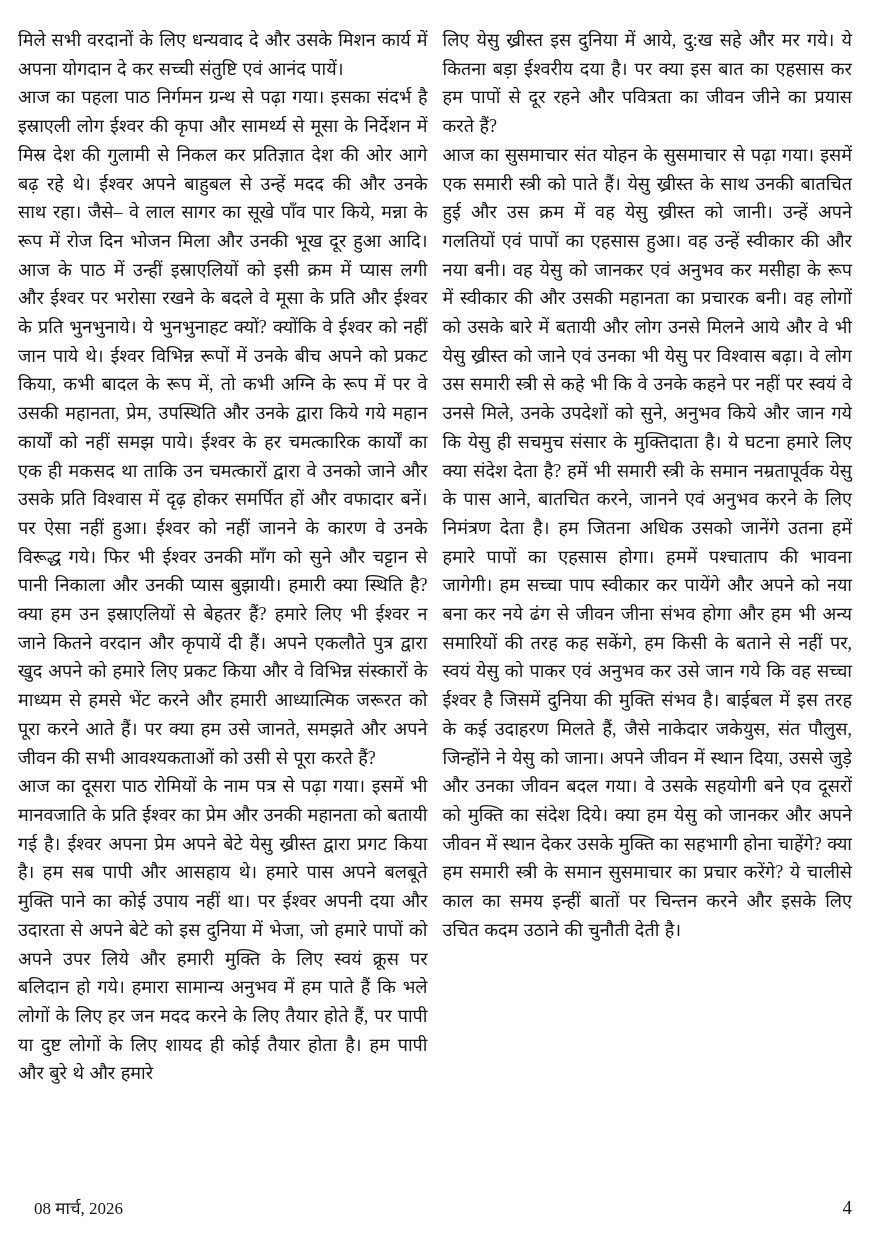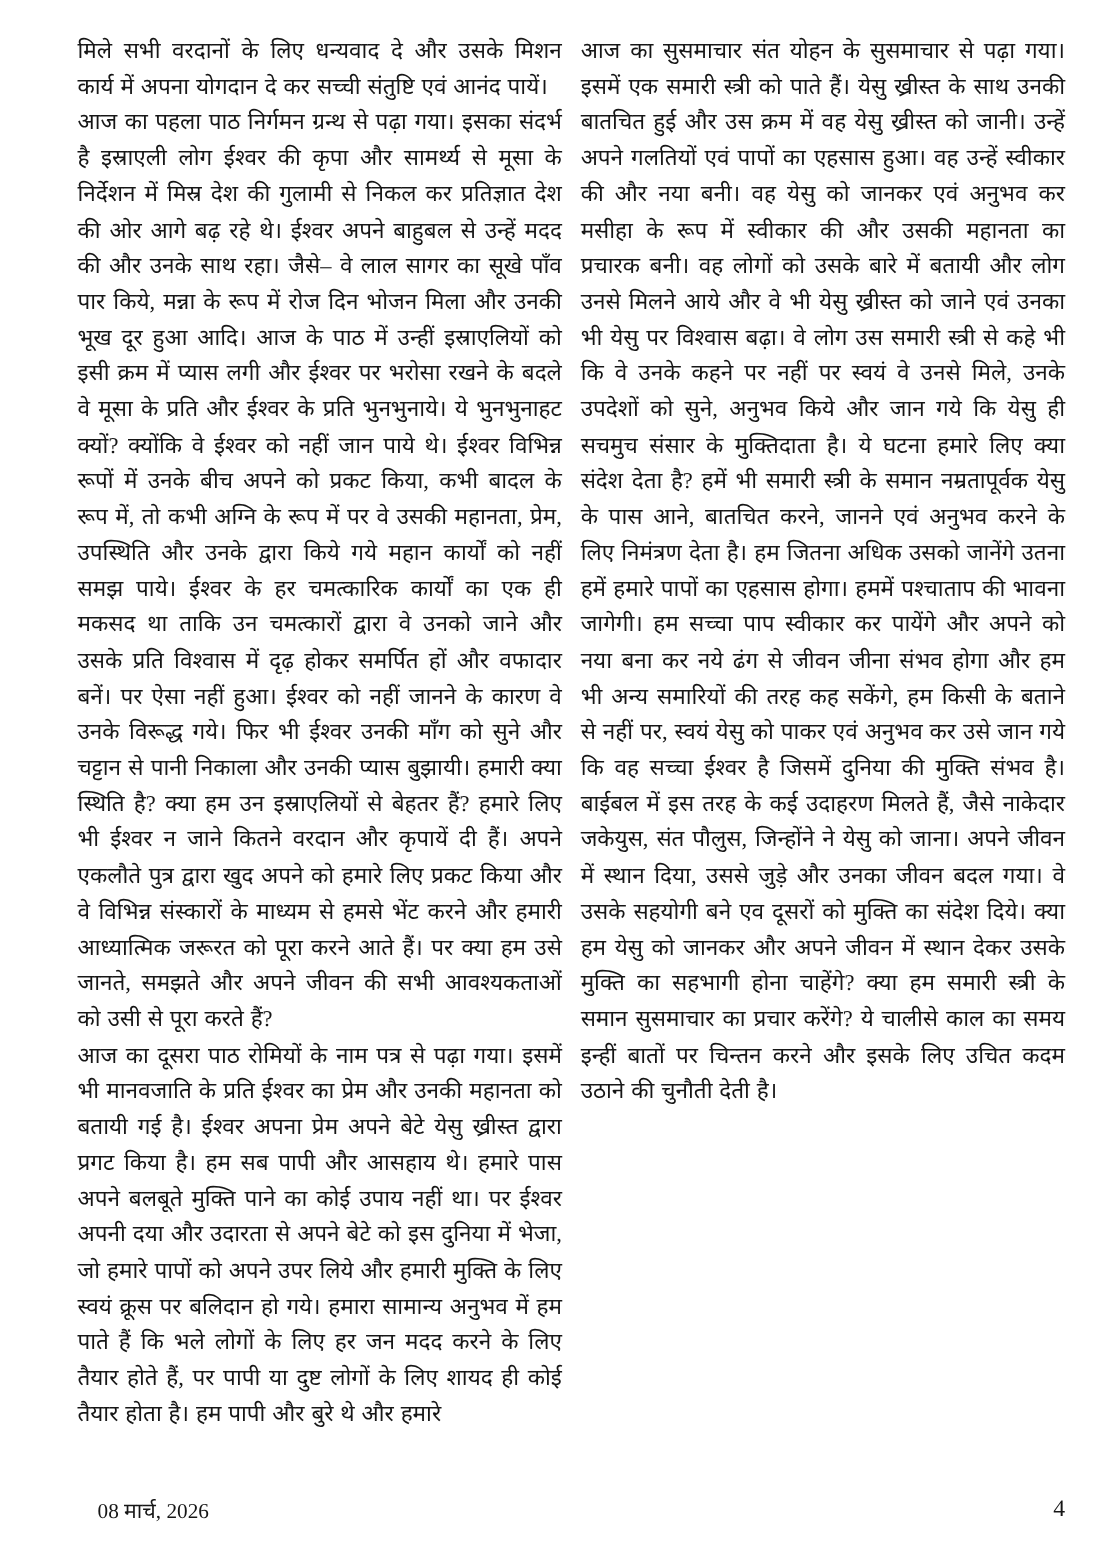--- a/index.html
+++ b/index.html
@@ -13,21 +13,20 @@
     position: relative;
     font-family: "Liberation Serif", "DejaVu Serif", serif;
     color: #161616;
     overflow: hidden;
   }
   .page {
     position: absolute;
     inset: 0;
     padding: 26px 26px 0 18px;
     box-sizing: border-box;
-    margin-left: 44px;
   }
   .columns {
     display: flex;
     gap: 15px;
   }
   .column {
     flex: 1 1 0;
     min-width: 0;
     text-align: justify;
     text-justify: inter-word;
@@ -57,20 +56,21 @@
 <body>
 
 <div class="page">
   <div class="columns">
     <div class="column">
         <p class="para">मिले सभी वरदानों के लिए धन्यवाद दे और उसके मिशन कार्य में अपना योगदान दे कर सच्ची संतुष्टि एवं आनंद पायें।</p>
         <p class="para">आज का पहला पाठ निर्गमन ग्रन्थ से पढ़ा गया। इसका संदर्भ है इस्राएली लोग ईश्वर की कृपा और सामर्थ्य से मूसा के निर्देशन में मिस्र देश की गुलामी से निकल कर प्रतिज्ञात देश की ओर आगे बढ़ रहे थे। ईश्वर अपने बाहुबल से उन्हें मदद की और उनके साथ रहा। जैसे– वे लाल सागर का सूखे पाँव पार किये, मन्ना के रूप में रोज दिन भोजन मिला और उनकी भूख दूर हुआ आदि। आज के पाठ में उन्हीं इस्राएलियों को इसी क्रम में प्यास लगी और ईश्वर पर भरोसा रखने के बदले वे मूसा के प्रति और ईश्वर के प्रति भुनभुनाये। ये भुनभुनाहट क्यों? क्योंकि वे ईश्वर को नहीं जान पाये थे। ईश्वर विभिन्न रूपों में उनके बीच अपने को प्रकट किया, कभी बादल के रूप में, तो कभी अग्नि के रूप में पर वे उसकी महानता, प्रेम, उपस्थिति और उनके द्वारा किये गये महान कार्यों को नहीं समझ पाये। ईश्वर के हर चमत्कारिक कार्यों का एक ही मकसद था ताकि उन चमत्कारों द्वारा वे उनको जाने और उसके प्रति विश्वास में दृढ़ होकर समर्पित हों और वफादार बनें। पर ऐसा नहीं हुआ। ईश्वर को नहीं जानने के कारण वे उनके विरूद्ध गये। फिर भी ईश्वर उनकी माँग को सुने और चट्टान से पानी निकाला और उनकी प्यास बुझायी। हमारी क्या स्थिति है? क्या हम उन इस्राएलियों से बेहतर हैं? हमारे लिए भी ईश्वर न जाने कितने वरदान और कृपायें दी हैं। अपने एकलौते पुत्र द्वारा खुद अपने को हमारे लिए प्रकट किया और वे विभिन्न संस्कारों के माध्यम से हमसे भेंट करने और हमारी आध्यात्मिक जरूरत को पूरा करने आते हैं। पर क्या हम उसे जानते, समझते और अपने जीवन की सभी आवश्यकताओं को उसी से पूरा करते हैं?</p>
         <p class="para">आज का दूसरा पाठ रोमियों के नाम पत्र से पढ़ा गया। इसमें भी मानवजाति के प्रति ईश्वर का प्रेम और उनकी महानता को बतायी गई है। ईश्वर अपना प्रेम अपने बेटे येसु ख्रीस्त द्वारा प्रगट किया है। हम सब पापी और आसहाय थे। हमारे पास अपने बलबूते मुक्ति पाने का कोई उपाय नहीं था। पर ईश्वर अपनी दया और उदारता से अपने बेटे को इस दुनिया में भेजा, जो हमारे पापों को अपने उपर लिये और हमारी मुक्ति के लिए स्वयं क्रूस पर बलिदान हो गये। हमारा सामान्य अनुभव में हम पाते हैं कि भले लोगों के लिए हर जन मदद करने के लिए तैयार होते हैं, पर पापी या दुष्ट लोगों के लिए शायद ही कोई तैयार होता है। हम पापी और बुरे थे और हमारे</p>
       </div>
     <div class="column">
+        <p class="para">लिए येसु ख्रीस्त इस दुनिया में आये, दु:ख सहे और मर गये। ये कितना बड़ा ईश्वरीय दया है। पर क्या इस बात का एहसास कर हम पापों से दूर रहने और पवित्रता का जीवन जीने का प्रयास करते हैं?</p>
         <p class="para">आज का सुसमाचार संत योहन के सुसमाचार से पढ़ा गया। इसमें एक समारी स्त्री को पाते हैं। येसु ख्रीस्त के साथ उनकी बातचित हुई और उस क्रम में वह येसु ख्रीस्त को जानी। उन्हें अपने गलतियों एवं पापों का एहसास हुआ। वह उन्हें स्वीकार की और नया बनी। वह येसु को जानकर एवं अनुभव कर मसीहा के रूप में स्वीकार की और उसकी महानता का प्रचारक बनी। वह लोगों को उसके बारे में बतायी और लोग उनसे मिलने आये और वे भी येसु ख्रीस्त को जाने एवं उनका भी येसु पर विश्वास बढ़ा। वे लोग उस समारी स्त्री से कहे भी कि वे उनके कहने पर नहीं पर स्वयं वे उनसे मिले, उनके उपदेशों को सुने, अनुभव किये और जान गये कि येसु ही सचमुच संसार के मुक्तिदाता है। ये घटना हमारे लिए क्या संदेश देता है? हमें भी समारी स्त्री के समान नम्रतापूर्वक येसु के पास आने, बातचित करने, जानने एवं अनुभव करने के लिए निमंत्रण देता है। हम जितना अधिक उसको जानेंगे उतना हमें हमारे पापों का एहसास होगा। हममें पश्चाताप की भावना जागेगी। हम सच्चा पाप स्वीकार कर पायेंगे और अपने को नया बना कर नये ढंग से जीवन जीना संभव होगा और हम भी अन्य समारियों की तरह कह सकेंगे, हम किसी के बताने से नहीं पर, स्वयं येसु को पाकर एवं अनुभव कर उसे जान गये कि वह सच्चा ईश्वर है जिसमें दुनिया की मुक्ति संभव है। बाईबल में इस तरह के कई उदाहरण मिलते हैं, जैसे नाकेदार जकेयुस, संत पौलुस, जिन्होंने ने येसु को जाना। अपने जीवन में स्थान दिया, उससे जुड़े और उनका जीवन बदल गया। वे उसके सहयोगी बने एव दूसरों को मुक्ति का संदेश दिये। क्या हम येसु को जानकर और अपने जीवन में स्थान देकर उसके मुक्ति का सहभागी होना चाहेंगे? क्या हम समारी स्त्री के समान सुसमाचार का प्रचार करेंगे? ये चालीसे काल का समय इन्हीं बातों पर चिन्तन करने और इसके लिए उचित कदम उठाने की चुनौती देती है।</p>
       </div>
   </div>
 
   <div class="footer">
     <div class="footer-date">08 मार्च, 2026</div>
     <div class="footer-page">4</div>
   </div>
 </div>
 

